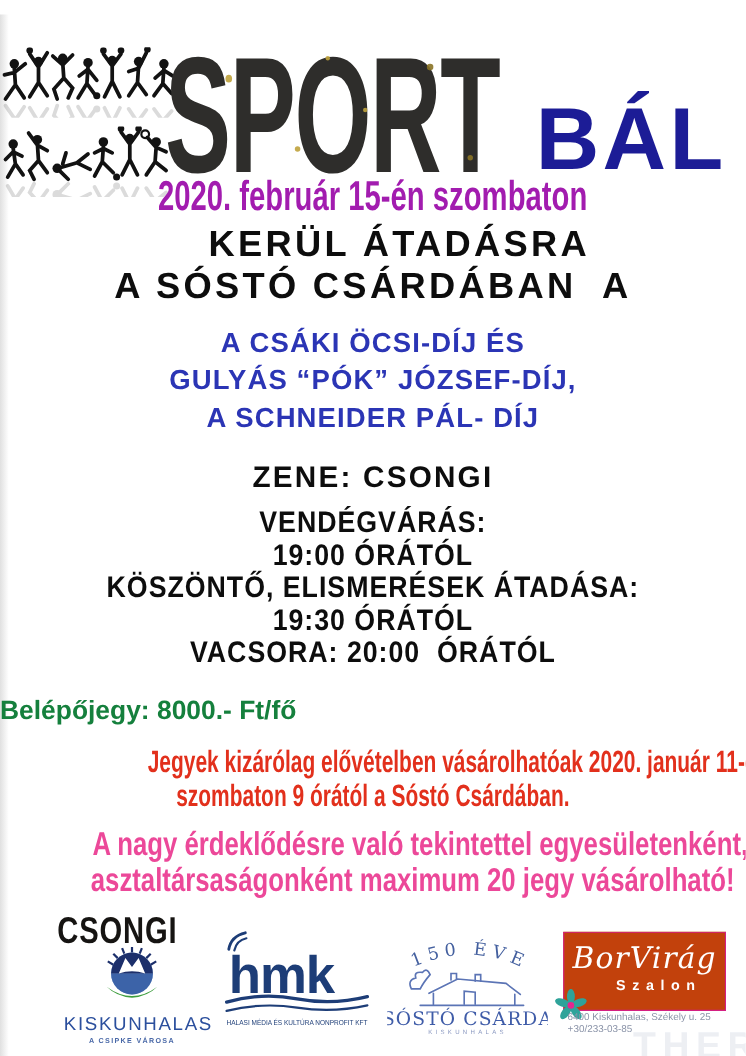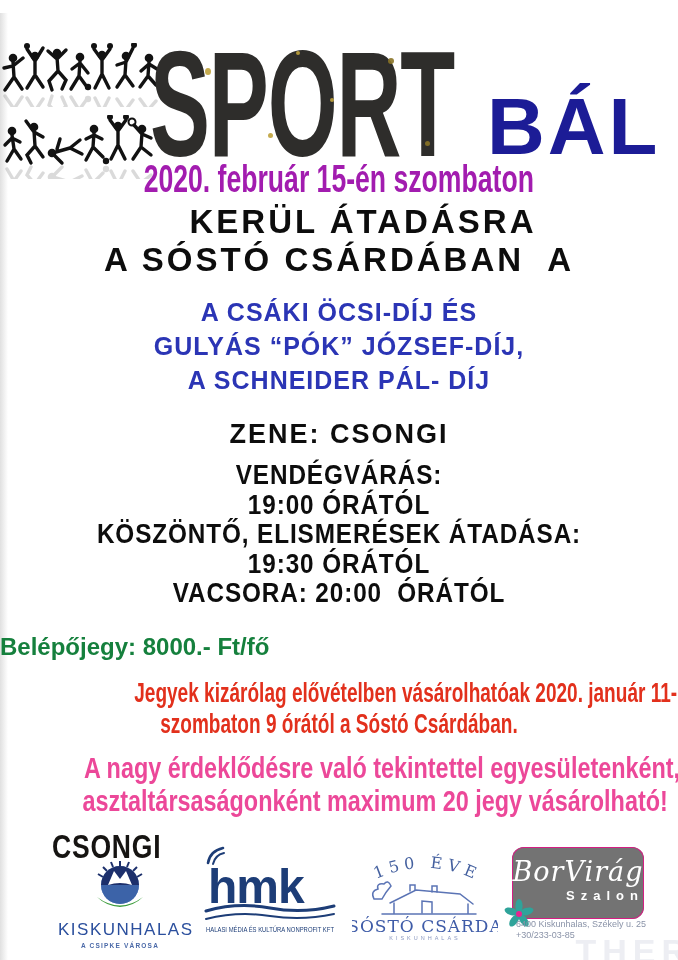--- a/index.html
+++ b/index.html
@@ -77,27 +77,27 @@
     transform:scaleX(0.78);transform-origin:left top;white-space:nowrap;}
 
   .kisk{position:absolute;left:58px;top:846px;width:124px;text-align:center;}
   .kisk .name{font-size:17px;letter-spacing:1.5px;color:#2b4f9d;margin-top:1px;}
   .kisk .tag{font-size:6.5px;letter-spacing:1.2px;color:#4a69a8;margin-top:2px;font-weight:bold;}
 
   .hmk{position:absolute;left:200px;top:832px;width:140px;}
 
   .sosto{position:absolute;left:352px;top:836px;width:146px;text-align:center;}
 
-  .borvirag-card{position:absolute;left:512px;top:834px;width:132px;height:72px;
-    background:#737373;border-radius:12px;box-shadow:0 0 0 1px #d41f83 inset;}
+  .borvirag-card{position:absolute;left:512px;top:834px;width:148px;height:72px;
+    background:#c2410c;border-radius:0;box-shadow:0 0 0 1px #d41f83 inset;}
   .borvirag-card .script{
     font-family:"DejaVu Serif",serif;font-style:italic;color:#ffffff;
     font-size:27px;text-align:center;margin-top:9px;letter-spacing:1px;}
   .borvirag-card .salon{color:#ffffff;font-size:13px;letter-spacing:6px;
-    text-align:right;margin-top:1px;font-weight:bold;}
+    text-align:left;margin-top:1px;font-weight:bold;padding-left:48px;}
   .bv-flower{position:absolute;left:-8px;bottom:-10px;}
   .bv-addr{position:absolute;left:516px;top:906px;width:162px;
     font-size:9px;line-height:11px;color:#8a93a8;white-space:nowrap;overflow:hidden;}
 
   .watermark{position:absolute;right:-14px;bottom:2px;
     font-size:34px;font-weight:bold;letter-spacing:6px;color:#e9ebf1;opacity:.8;}
 </style>
 </head>
 <body>
 

